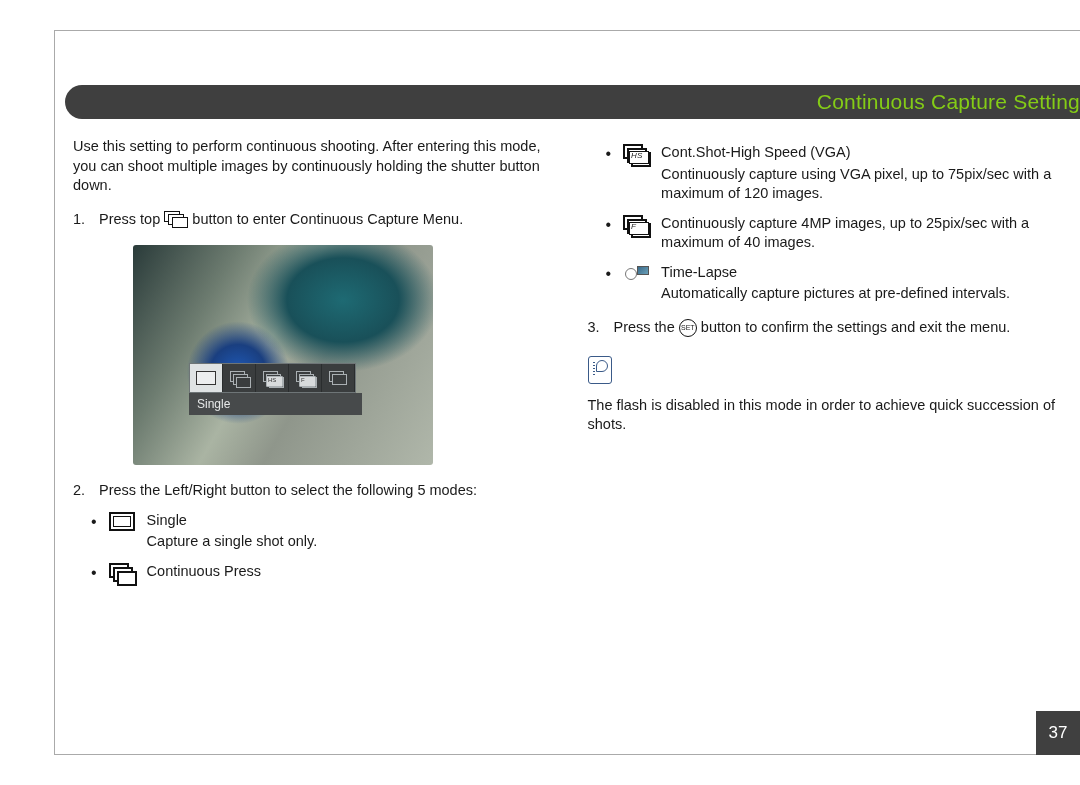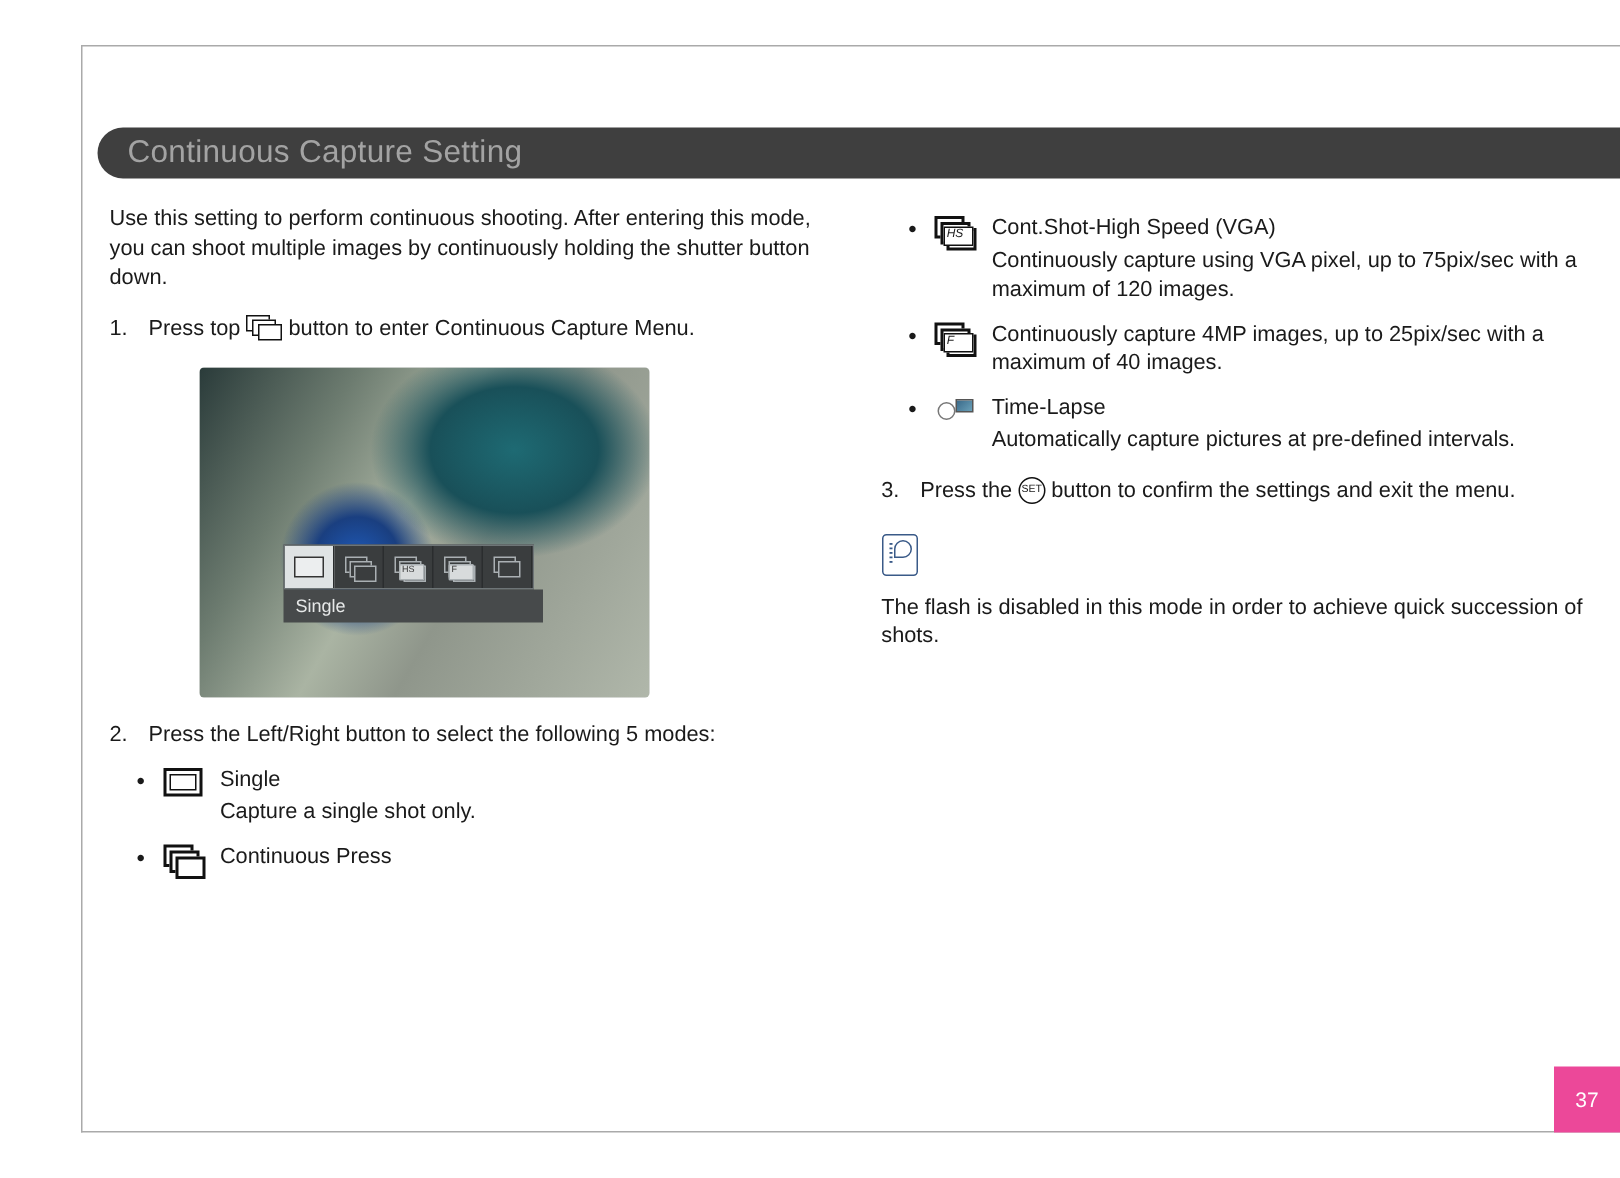--- a/index.html
+++ b/index.html
@@ -22,26 +22,27 @@
     border-bottom: 1px solid #aaa;
     padding: 0;
   }
   .title-bar {
     margin-top: 54px;
     margin-left: 10px;
     height: 34px;
     background: #3f3f3f;
     border-top-left-radius: 18px;
     border-bottom-left-radius: 18px;
-    color: #a3a3a3;
+    color: #84cc16;
     font-size: 21px;
     padding-left: 20px;
     line-height: 34px;
     letter-spacing: 0.2px;
     font-weight: 400;
+    text-align: right;
   }
   .columns {
     display: flex;
     padding: 18px 10px 0 18px;
     gap: 32px;
     font-size: 14.5px;
     line-height: 1.35;
   }
   .col {
     width: 490px;
@@ -164,23 +165,23 @@
     content:""; position:absolute; left:4px; top:5px; width:2px; height:14px;
     background:linear-gradient(#3a5a88 50%, transparent 50%);
     background-size: 2px 3px;
   }
   .note-icon::after{
     content:""; position:absolute; right:3px; top:3px; width:10px; height:10px;
     border:1.5px solid #3a5a88; border-radius:50% 50% 50% 0;
   }
   .page-num {
     position:absolute; right:0; bottom:-1px;
-    width:44px; height:44px; background:#ec4899; color:#fff;
+    width:44px; height:44px; background:#404040; color:#fff;
     display:flex; align-items:center; justify-content:center;
-    font-size:14px;
+    font-size:17px;
   }
 </style>
 </head>
 <body>
 
 <div class="outer">
   <div class="title-bar">Continuous Capture Setting</div>
 
   <div class="columns">
 

